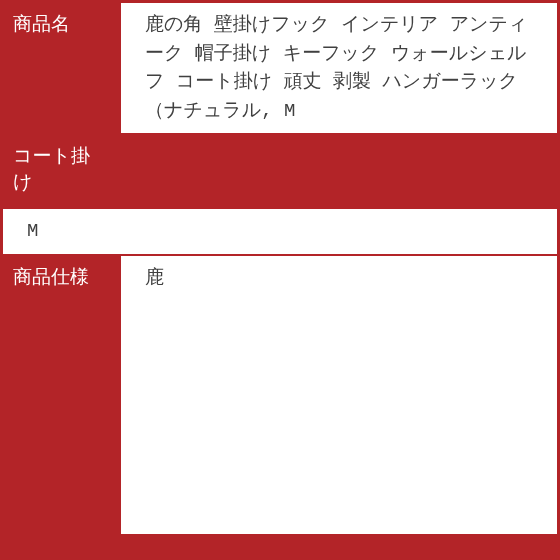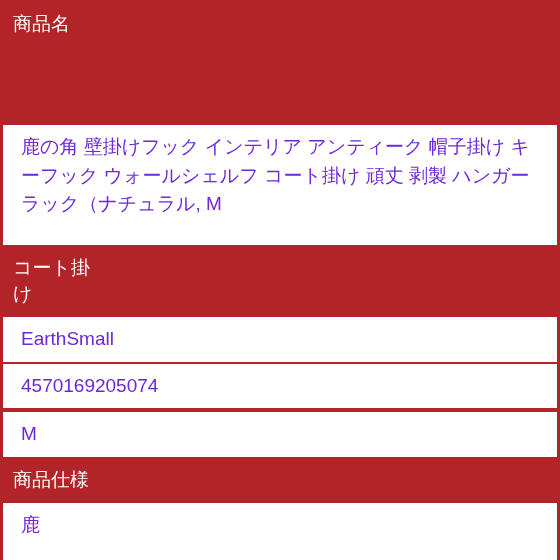--- a/index.html
+++ b/index.html
@@ -16,40 +16,40 @@
     }
     .table {
       width: 100%;
       display: flex;
       flex-direction: column;
       gap: 2px;
     }
     .row {
       display: flex;
       gap: 2px;
-      flex-direction: column;
     }
     .label-cell {
       background: #b32428;
       color: #ffffff;
       width: 116px;
       flex-shrink: 0;
       padding: 8px 10px;
       font-size: 19px;
       display: flex;
       align-items: flex-start;
     }
     .value-cell {
       background: #ffffff;
-      color: #6d28d9;
+      color: #404040;
       flex: 1;
-      padding: 8px 18px;
+      padding: 8px 24px;
       font-size: 19px;
       line-height: 1.5;
       word-break: break-all;
+      font-family: Liberation Mono, monospace;
     }
     .row-tall .label-cell,
     .row-tall .value-cell {
       min-height: 120px;
     }
     .row-spec .value-cell {
       min-height: 278px;
     }
   </style>
 </head>
@@ -57,25 +57,23 @@
 
 <div class="table">
 
   <div class="row row-tall">
     <div class="label-cell">商品名</div>
     <div class="value-cell">鹿の角 壁掛けフック インテリア アンティーク 帽子掛け キーフック ウォールシェルフ コート掛け 頑丈 剥製 ハンガーラック（ナチュラル, M</div>
   </div>
 
   <div class="row">
     <div class="label-cell">コート掛け</div>
-    <div class="value-cell">EarthSmall</div>
   </div>
 
   <div class="row">
-    <div class="value-cell">4570169205074</div>
   </div>
 
   <div class="row">
   </div>
 
   <div class="row">
     <div class="value-cell">M</div>
   </div>
 
   <div class="row row-spec">

